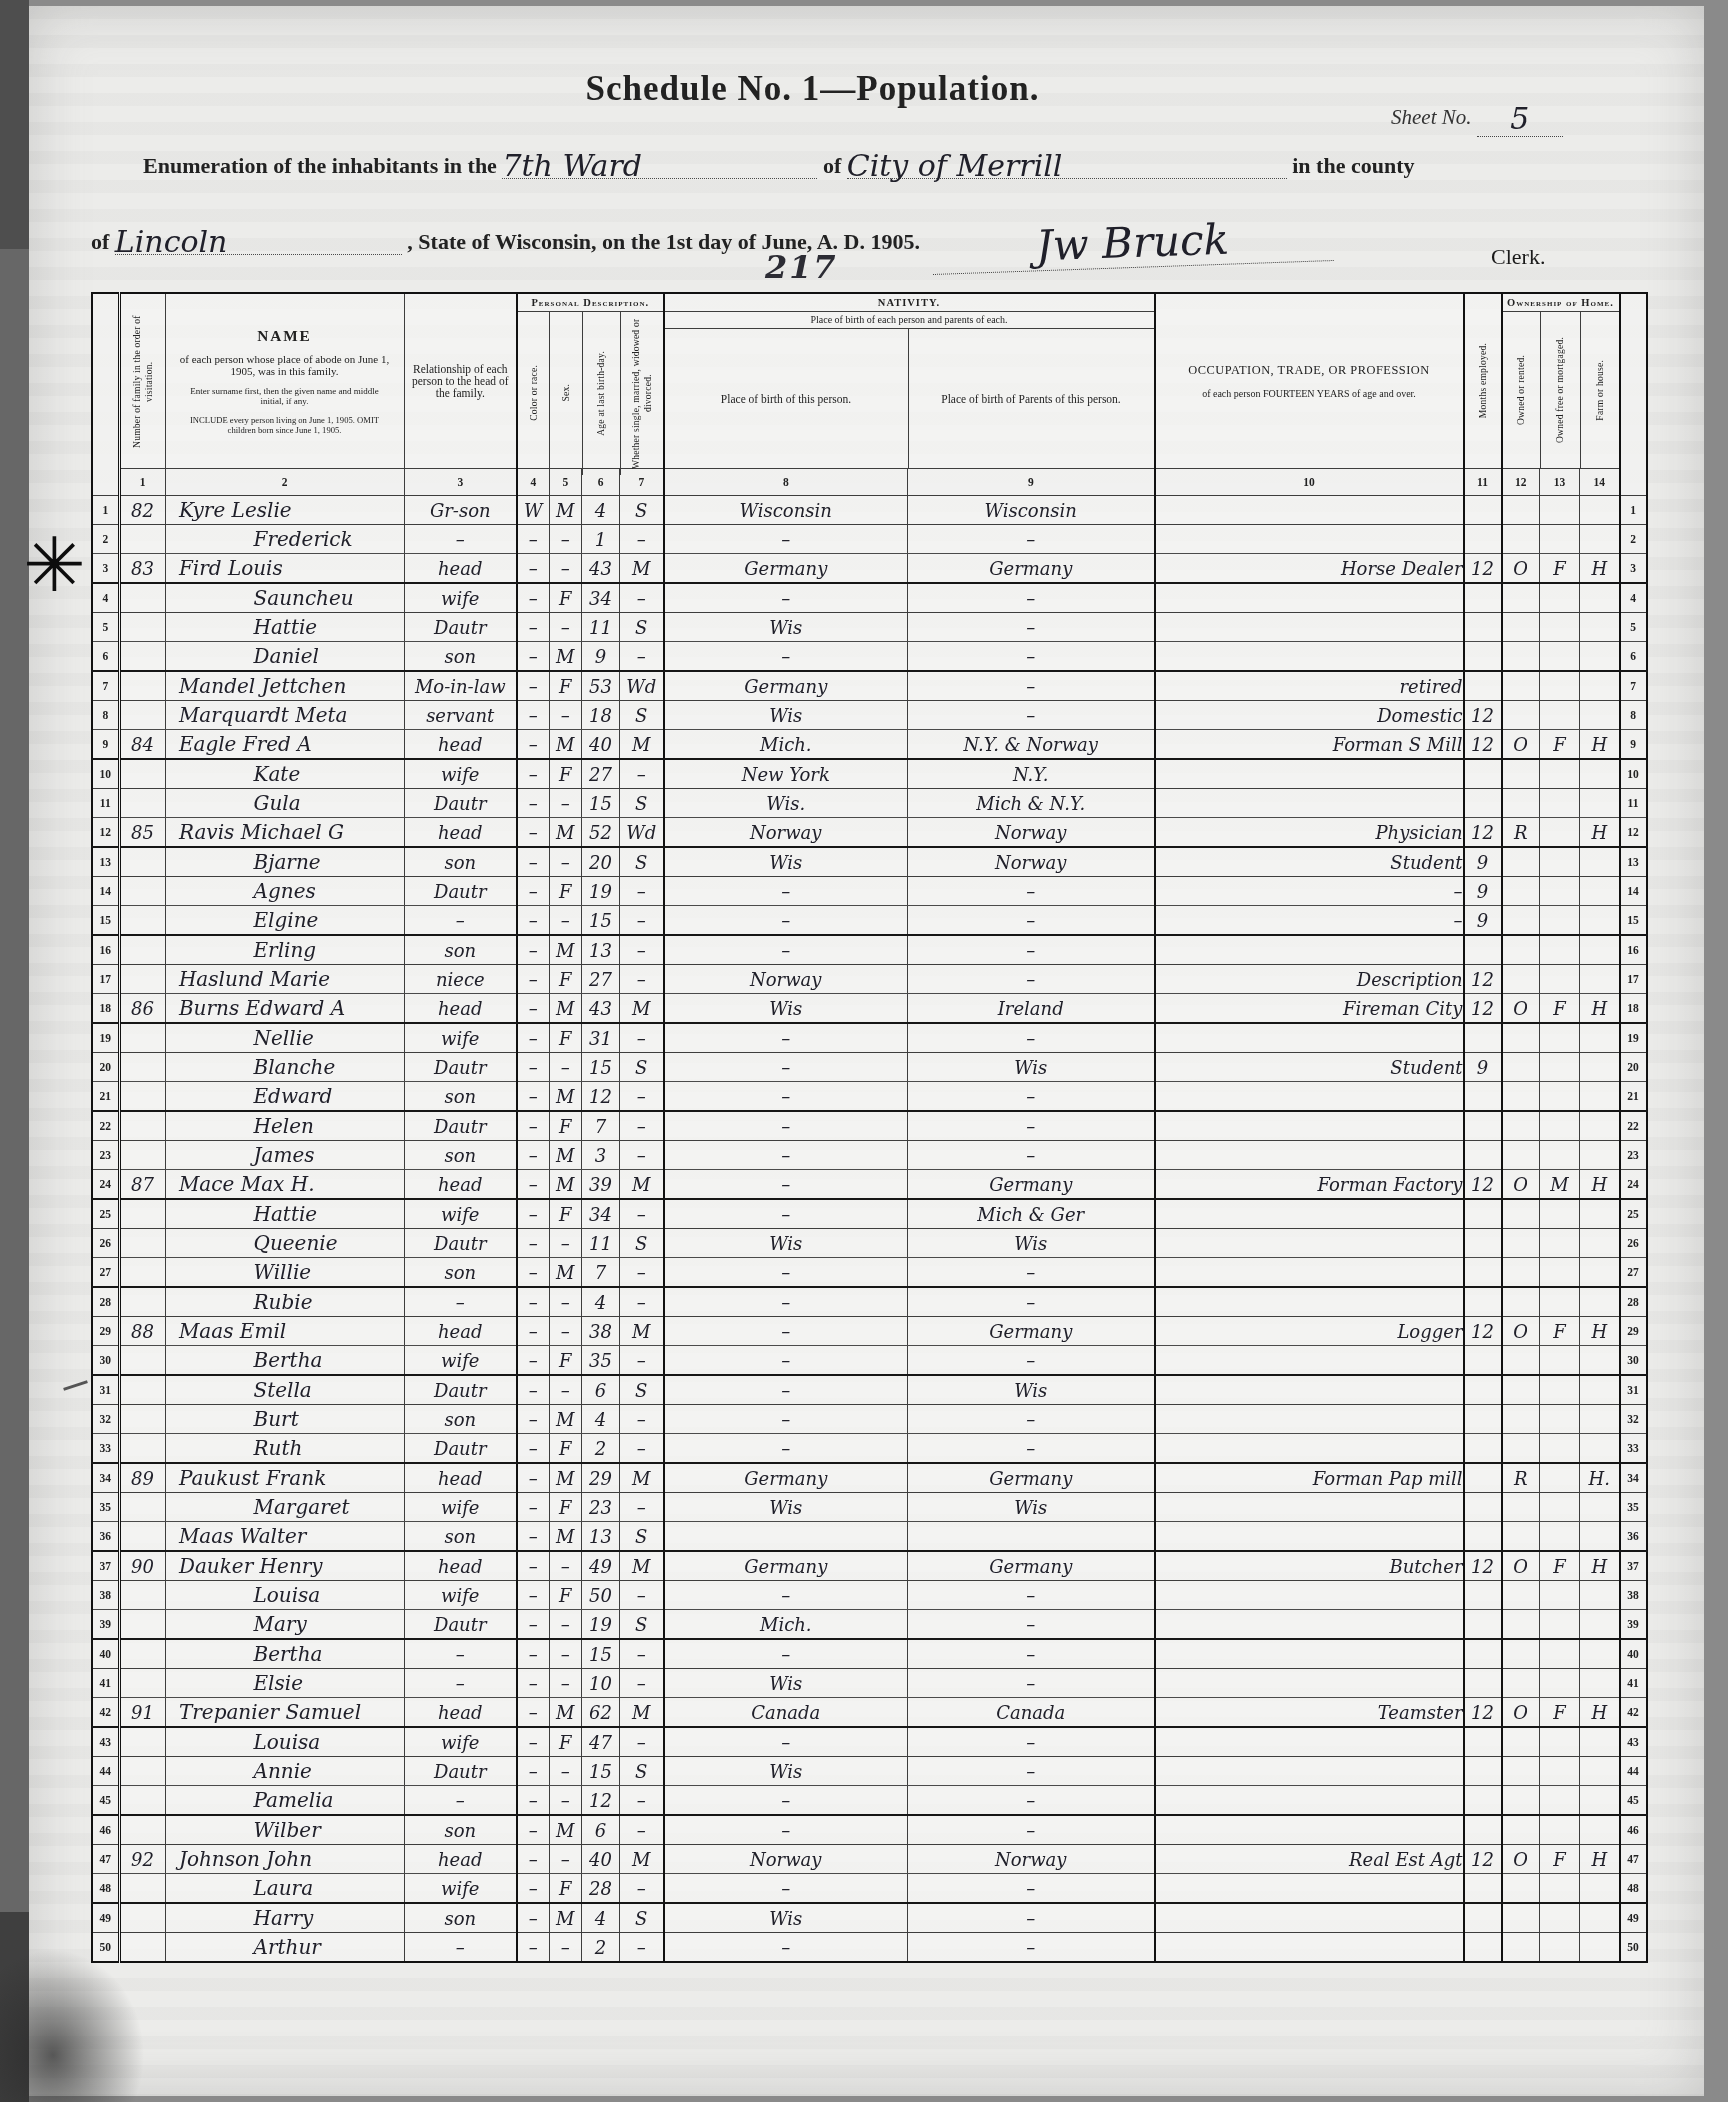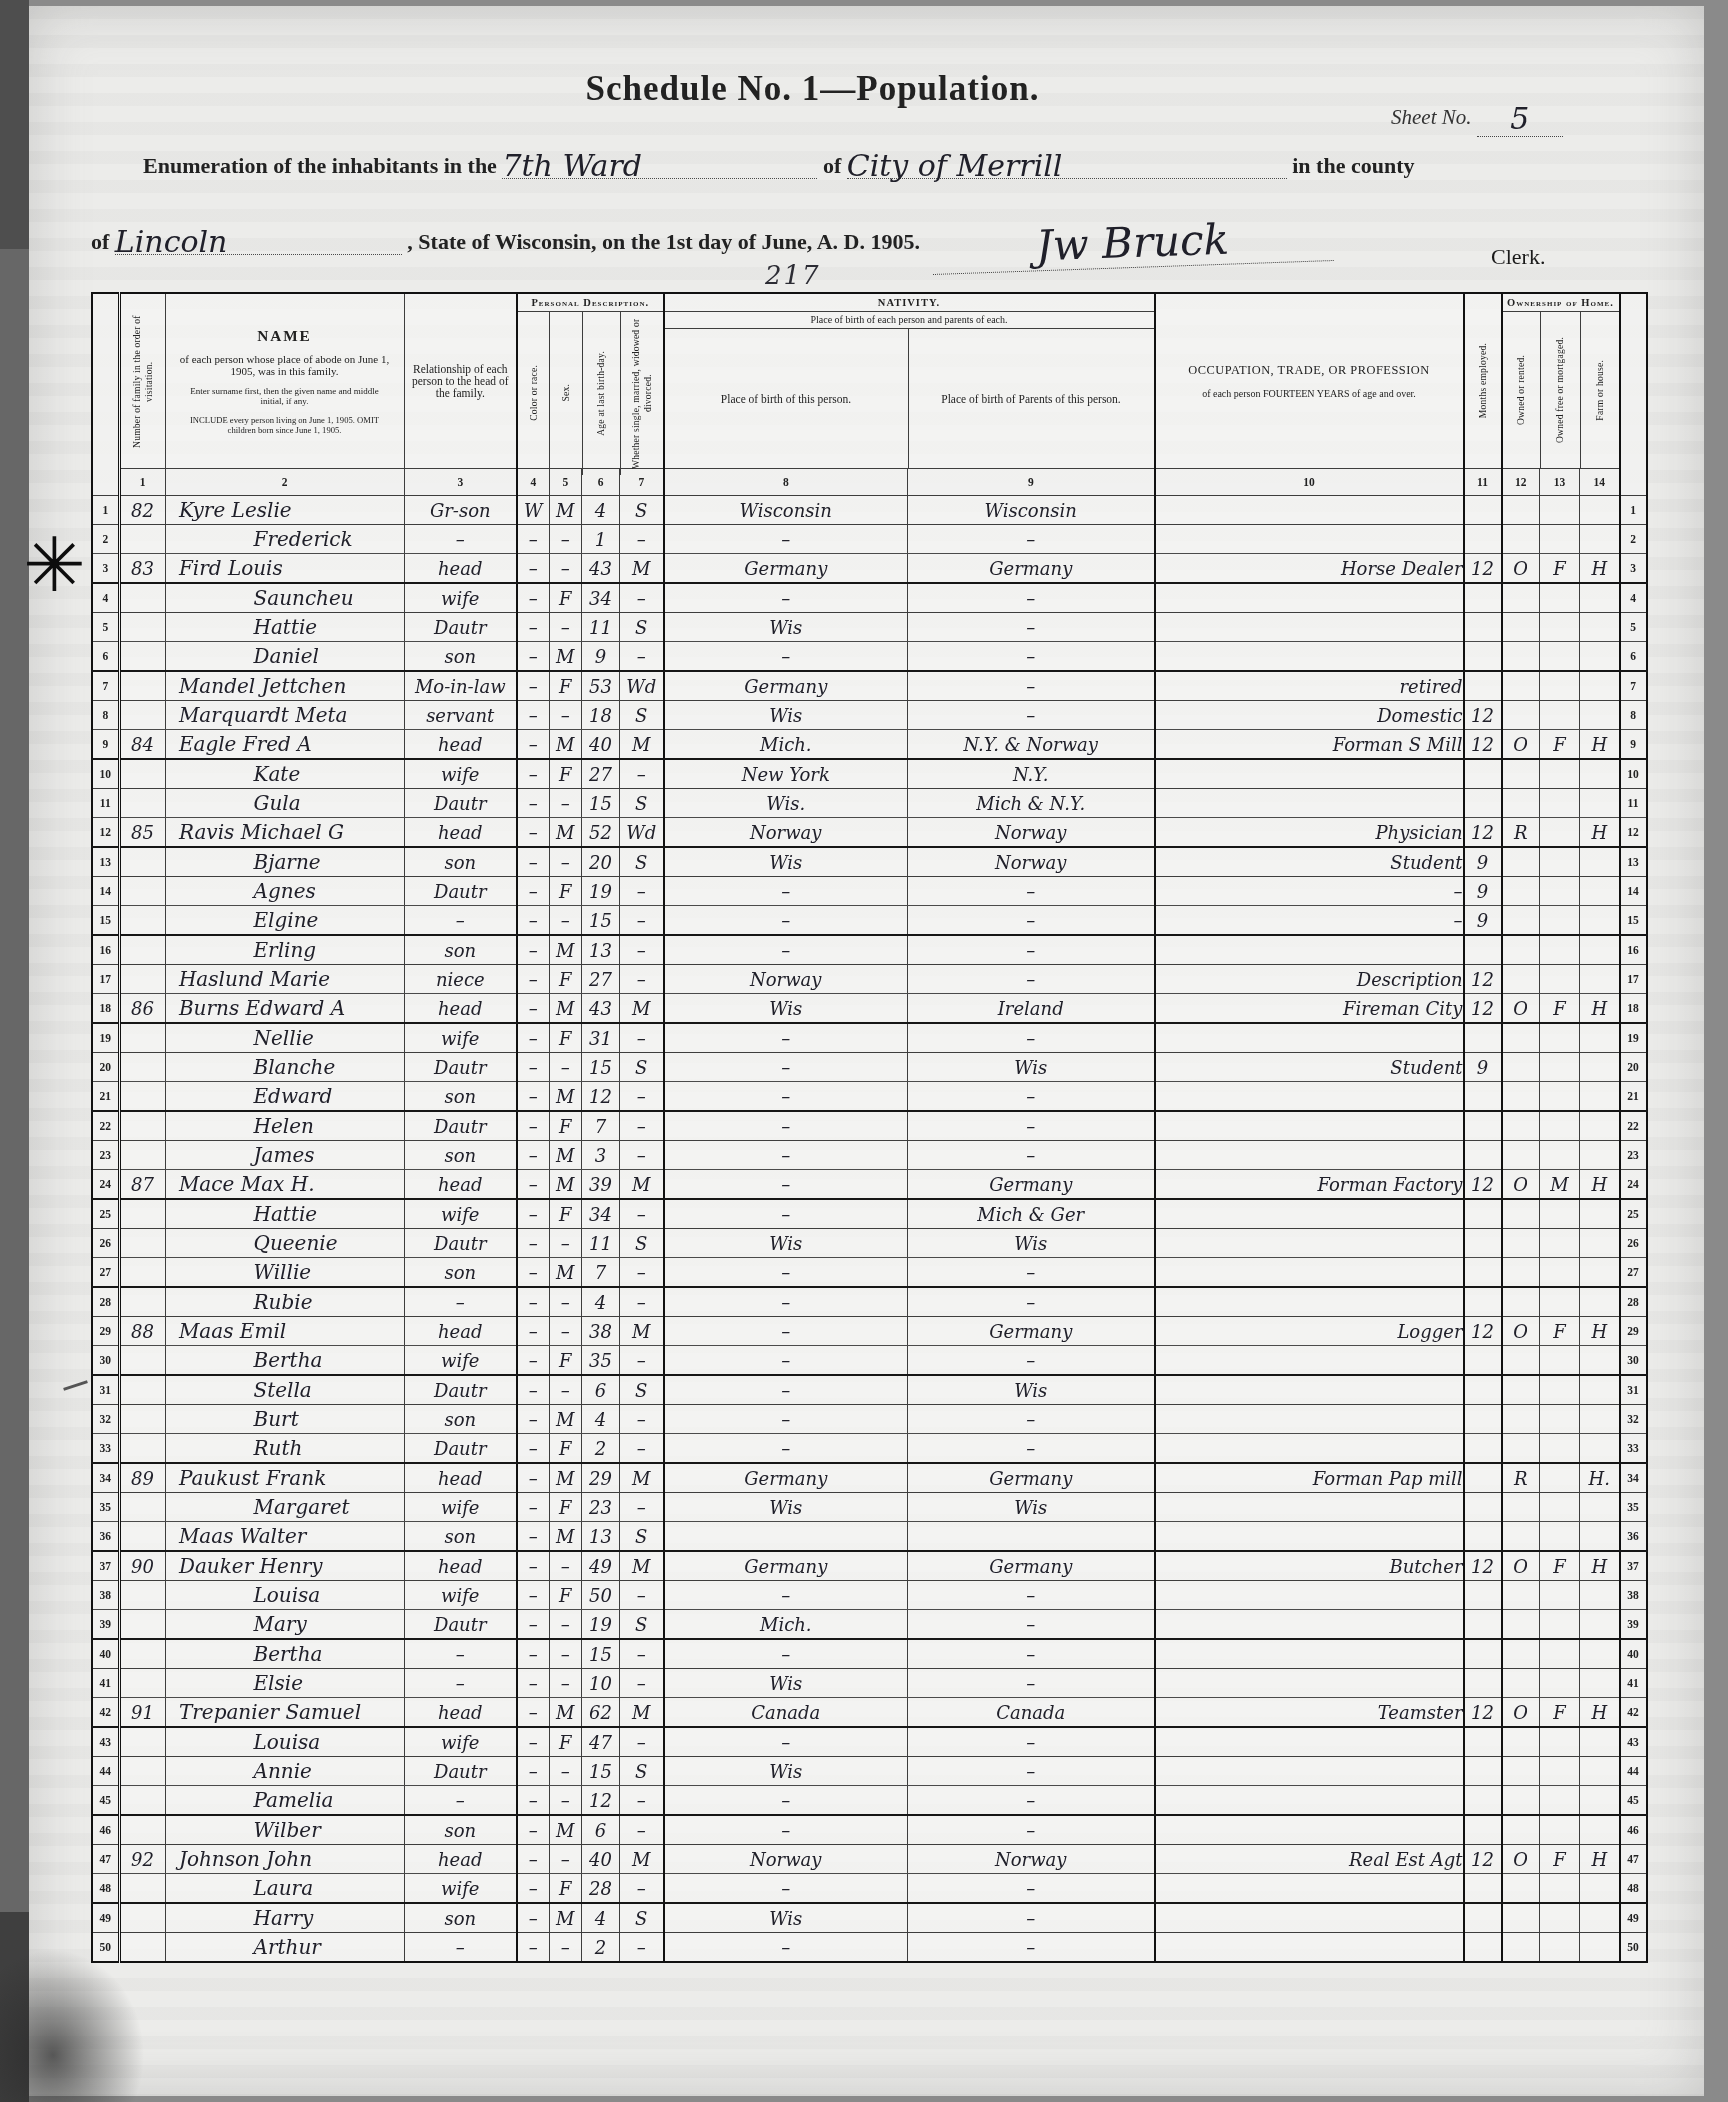--- a/index.html
+++ b/index.html
@@ -24,21 +24,21 @@
   .sheetno{position:absolute;left:1391px;top:96px;font-style:italic;font-size:21px;color:#333;}
   .sheet-val{display:inline-block;width:86px;border-bottom:1.4px dotted #444;text-align:center;}
   .hline{position:absolute;font-size:22px;font-weight:bold;color:#222;white-space:nowrap;}
   .blank{display:inline-block;border-bottom:1.4px dotted #4a4a4a;vertical-align:bottom;}
   
   .hw{font-family:"DejaVu Serif",serif;font-style:italic;color:#20202a;font-weight:normal;}
   .hw-big{font-size:30px;position:relative;top:4.8px;}
   .signature{position:absolute;left:932px;top:218px;width:401px;border-bottom:1.4px dotted #444;
      text-align:center;font-size:42px;transform:rotate(-2deg);}
   .clerk{position:absolute;left:1491px;top:244px;font-size:22px;font-weight:normal;}
-  .stamp{position:absolute;left:765px;top:260px;font-size:26px;letter-spacing:1.9px;color:#2c2c34;}
+  .stamp{position:absolute;left:765px;top:248px;font-size:32px;letter-spacing:1.9px;color:#2c2c34;font-weight:bold;}
 
   
   .census-wrap{position:absolute;left:91px;top:292px;}
   table.census{border-collapse:collapse;table-layout:fixed;width:1553px;background:rgba(248,248,246,.65);}
   table.census th,table.census td{border:1px solid #3d3d3d;padding:0;overflow:visible;}
   table.census{border:2.9px solid #111;}
   th.numc,td.numc{font-size:11.5px;font-weight:bold;text-align:center;color:#222;background:rgba(240,240,238,.6);}
   td.numc{border-top:none;border-bottom:none;}
   .dbl-r{border-right:3.8px double #111 !important;}
   .bl{border-left:2.9px solid #111 !important;}

